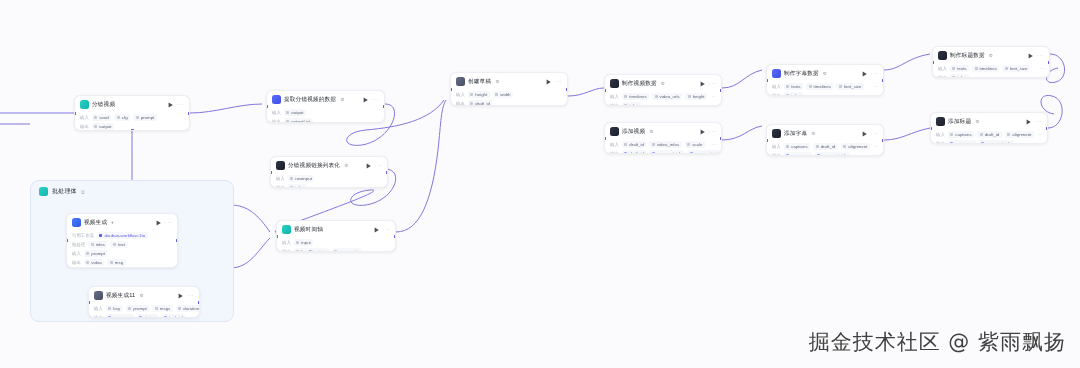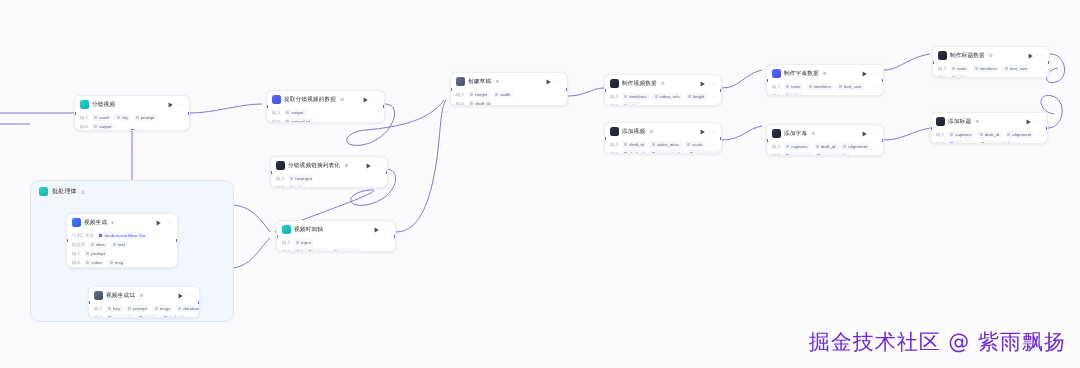--- a/index.html
+++ b/index.html
@@ -91,21 +91,21 @@
     background:#6b5fd6;border-radius:.5px;
     top:50%;margin-top:-1.5px;
   }
   .port.in{left:-2px;}
   .port.out{right:-2px;}
   .port.bot{top:auto;bottom:-2px;left:50%;margin-left:-1.5px;margin-top:0;}
 
   
   .watermark{
     position:absolute;right:14px;bottom:12px;
-    font-size:21px;color:#6d28d9;
+    font-size:21px;color:#404040;
     font-family:"DejaVu Sans",sans-serif;
     white-space:nowrap;letter-spacing:1px;
   }
 </style>
 </head>
 <body>
 
 <div id="canvas">
 
   <svg id="edges" viewBox="0 0 1080 368">

